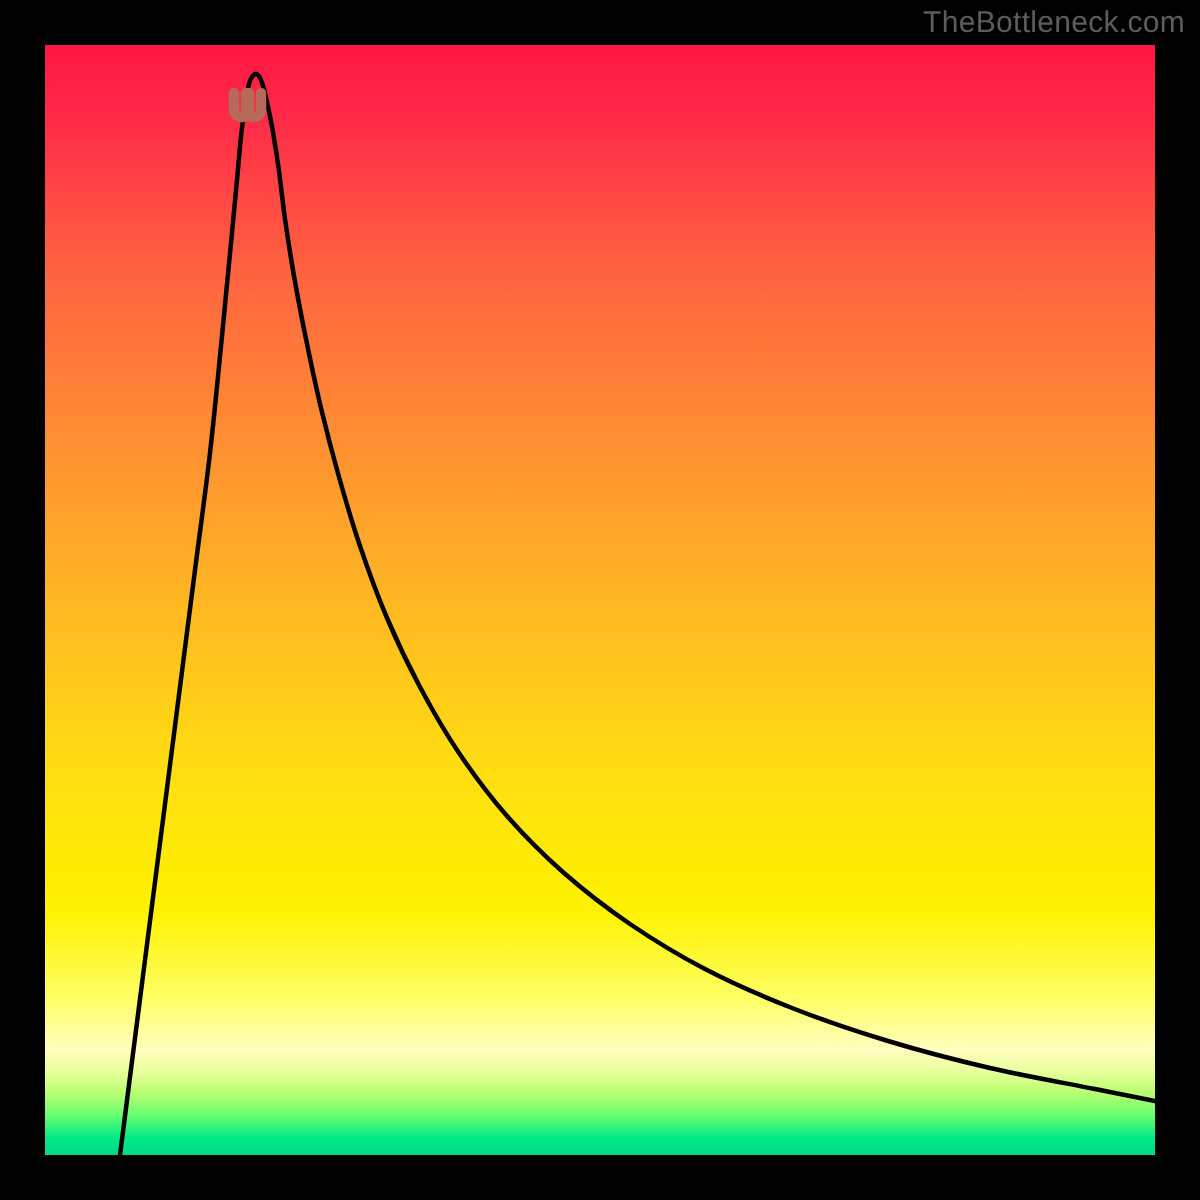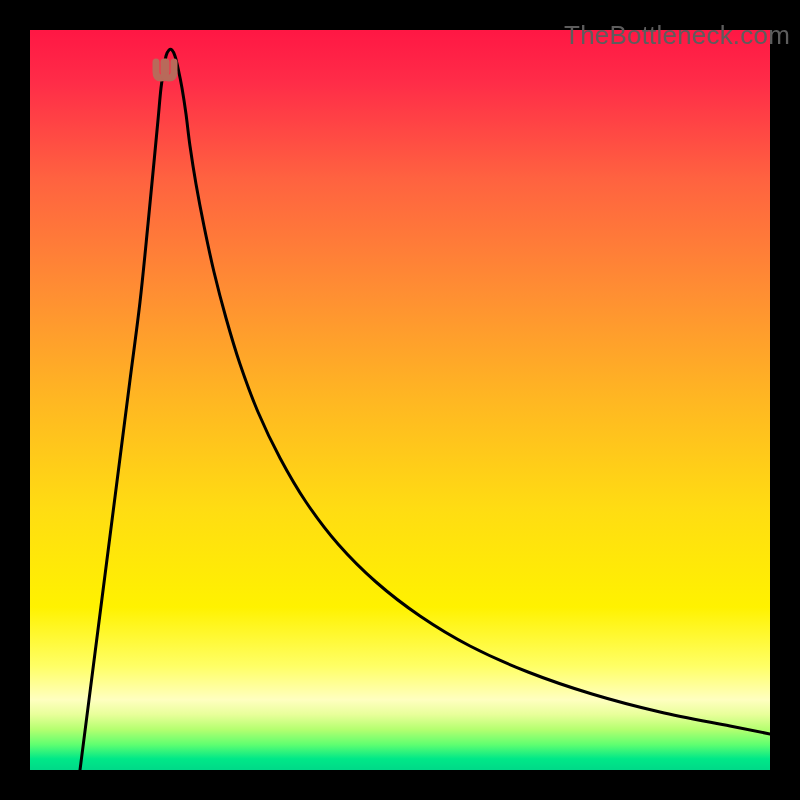--- a/index.html
+++ b/index.html
@@ -28,24 +28,24 @@
     overflow: hidden;
   }
   .gradient {
     position: absolute;
     left: 0; top: 0;
     width: 100%;
     height: 100%;
   }
   .watermark {
     position: absolute;
-    top: 20px;
+    top: 4px;
     right: 10px;
     color: #5d5d5d;
-    font-size: 26px;
+    font-size: 20px;
     font-weight: 500;
     letter-spacing: 0.2px;
     pointer-events: none;
   }
   svg.curve {
     position: absolute;
     left: 0; top: 0;
     width: 100%;
     height: 100%;
   }

